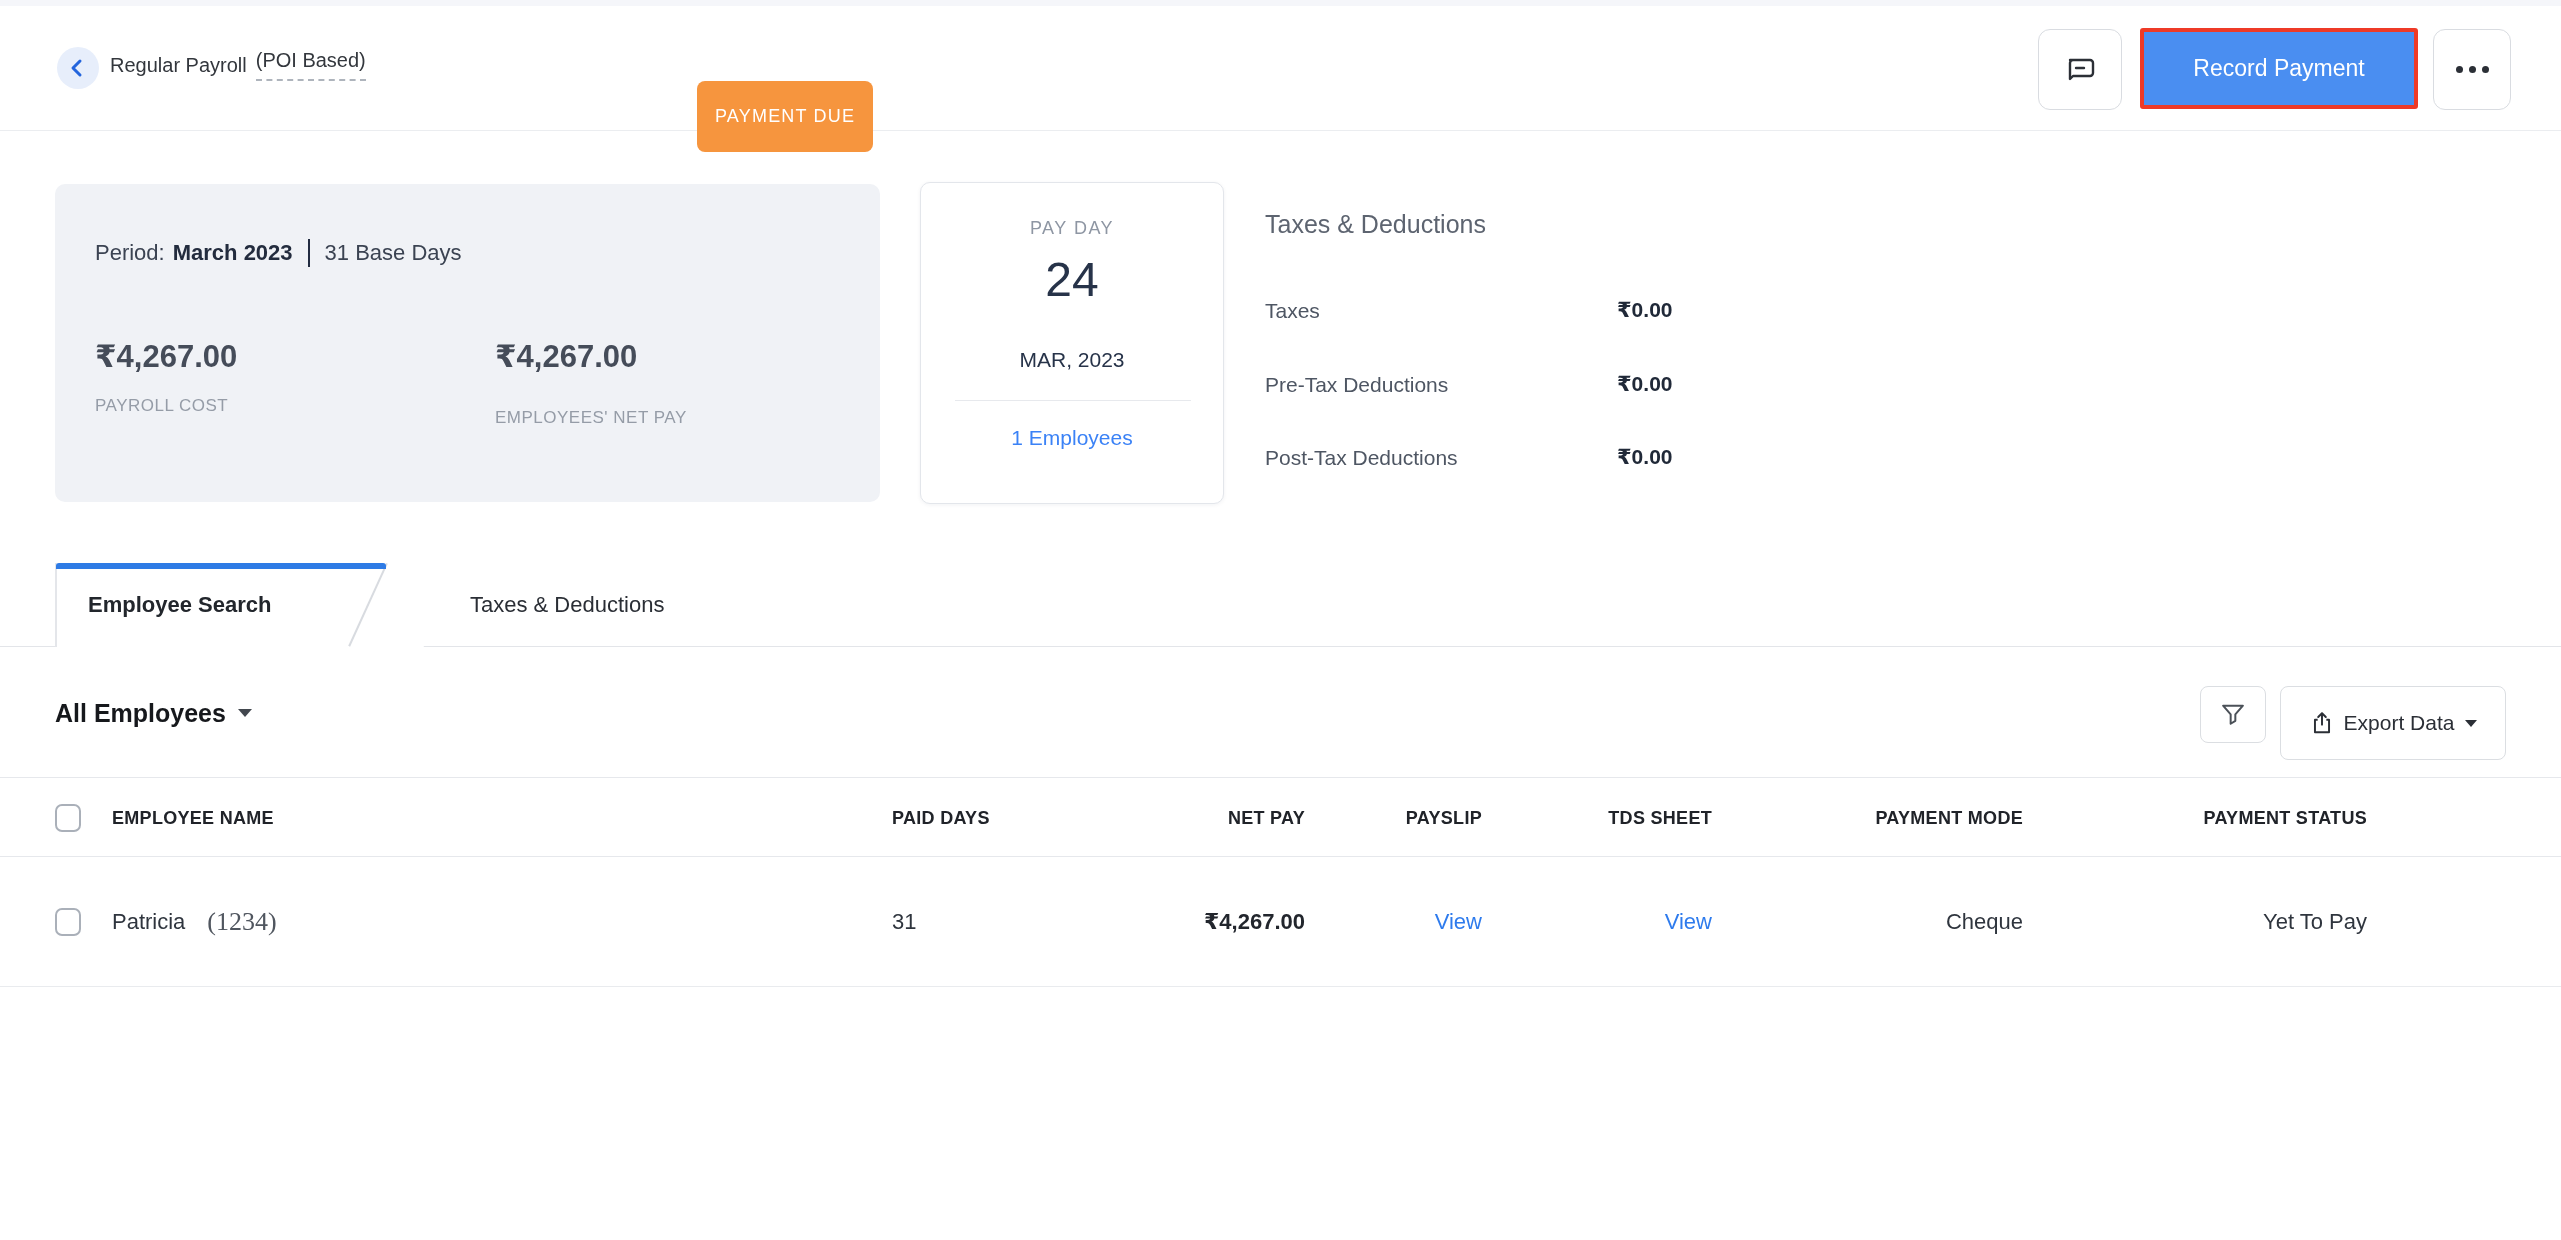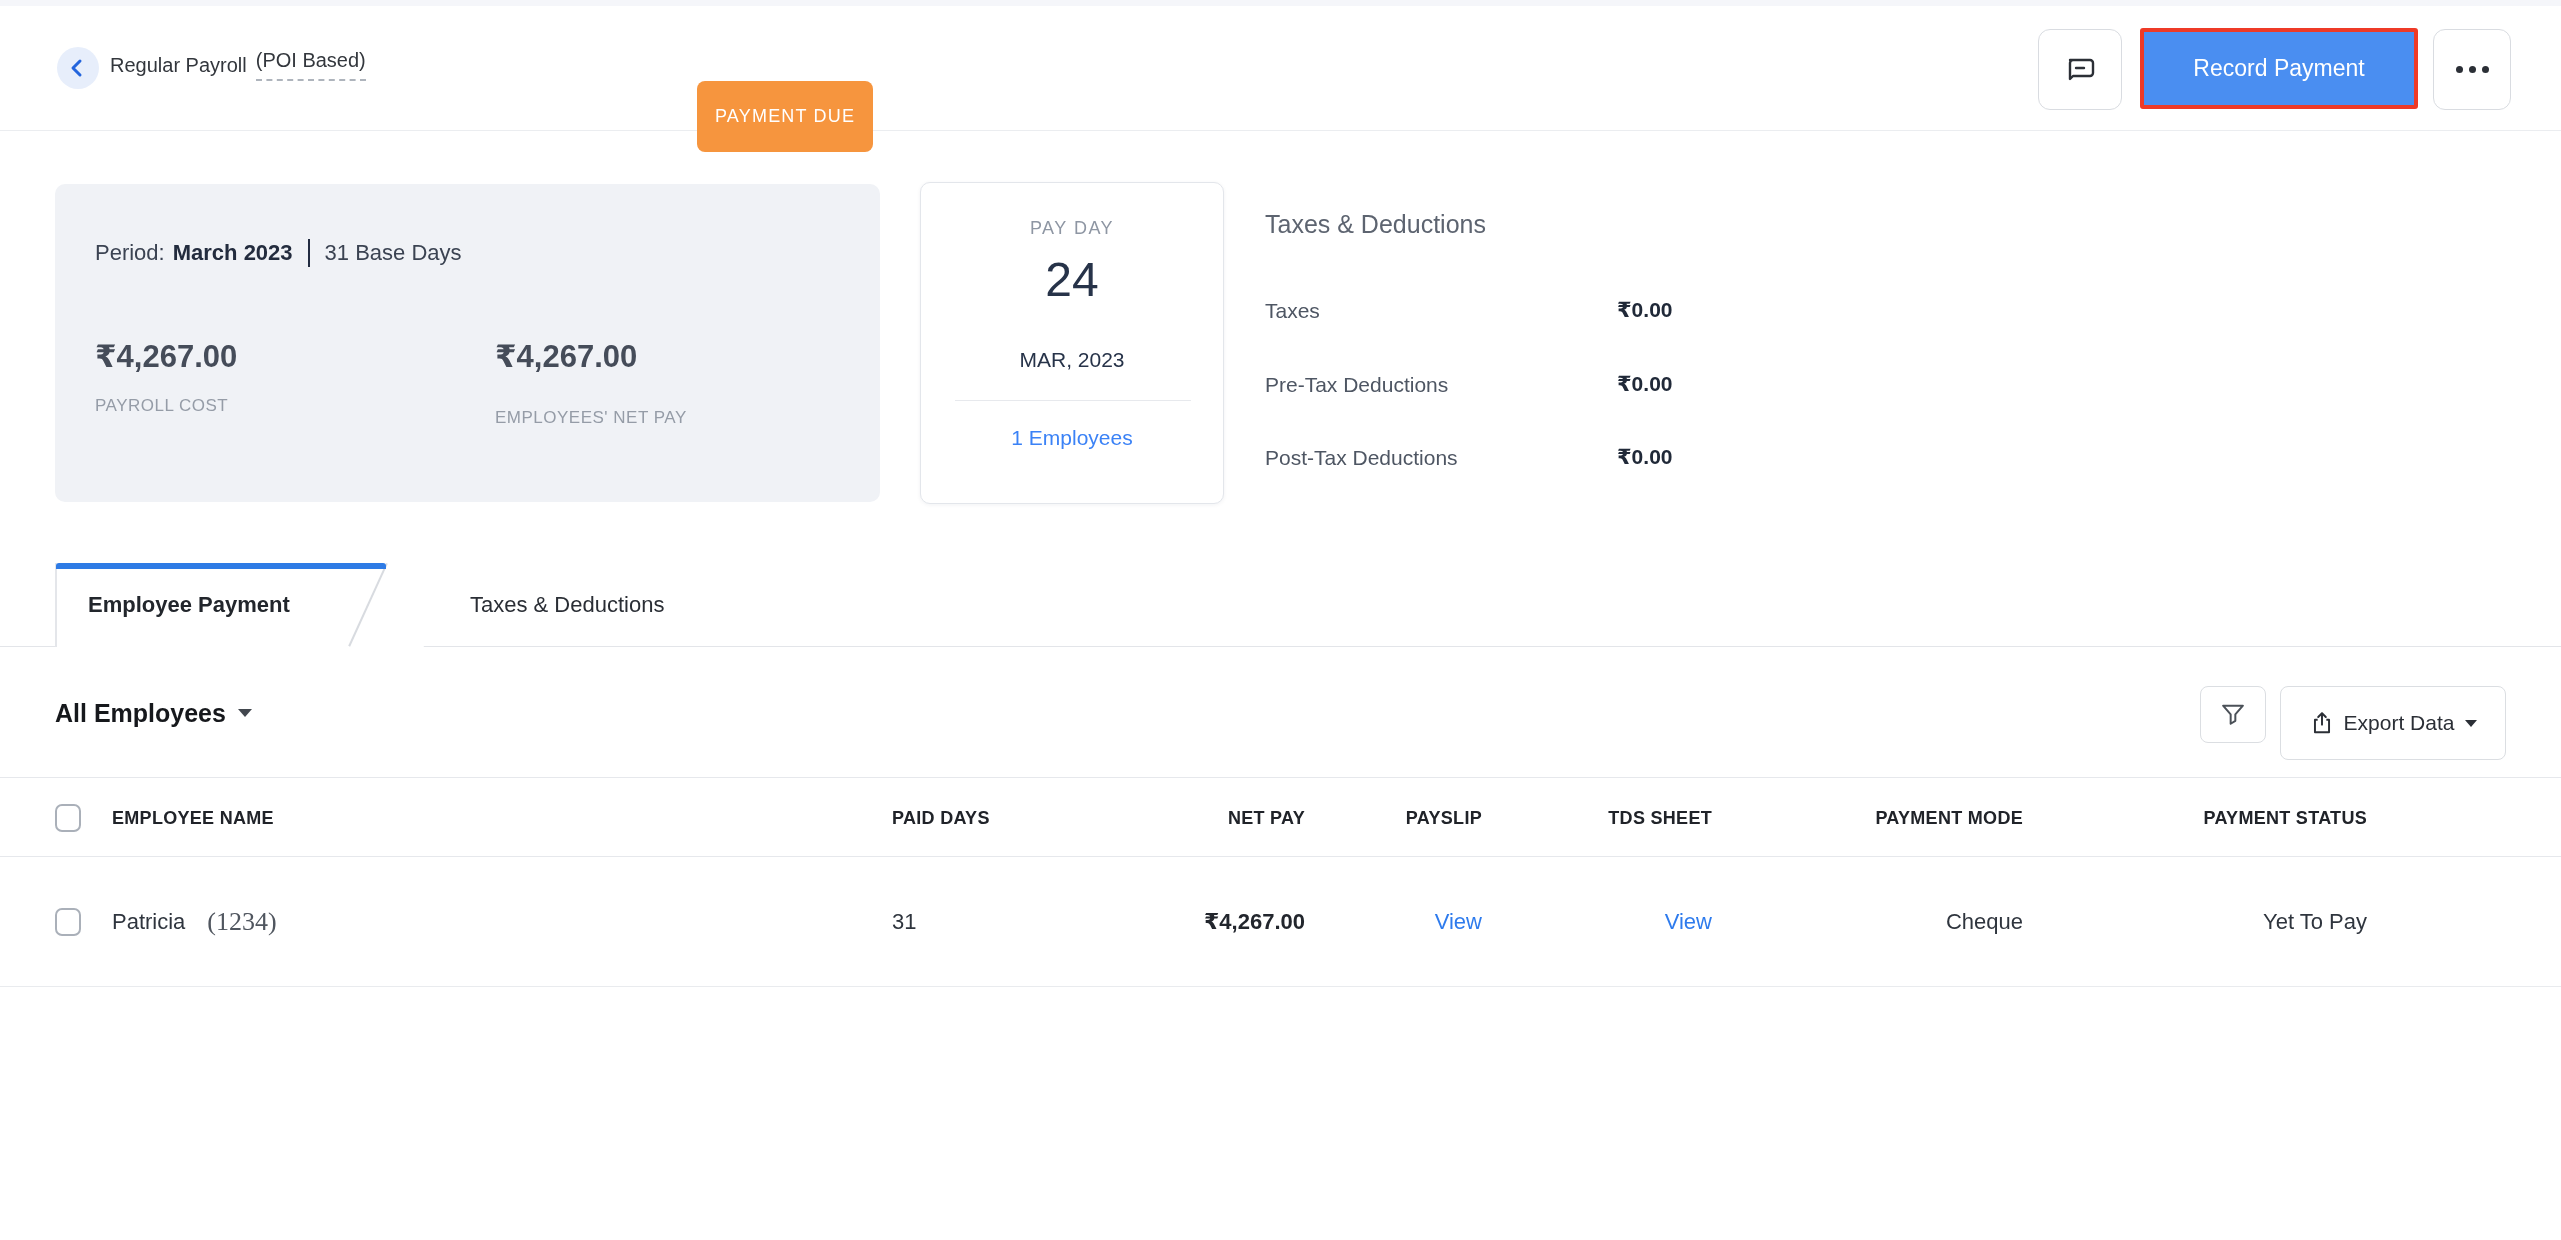--- a/index.html
+++ b/index.html
@@ -166,21 +166,21 @@
   <div class="abs tax-label tr1l">Pre-Tax Deductions</div>
   <div class="abs tax-value tr1v">₹0.00</div>
   <div class="abs tax-label tr2l">Post-Tax Deductions</div>
   <div class="abs tax-value tr2v">₹0.00</div>
 
   <div class="abs tabs-baseline"></div>
   <div class="abs tab-active-shape"></div>
   <div class="abs tab-left-border"></div>
   <div class="abs tab-slant"></div>
   <div class="abs tab-blue-bar"></div>
-  <div class="abs tab-active-label">Employee Payment</div>
+  <div class="abs tab-active-label">Employee Search</div>
   <div class="abs tab-inactive-label">Taxes &amp; Deductions</div>
 
   <div class="abs emp-filter">
     <span>All Employees</span>
     <span class="caret-down"></span>
   </div>
 
 
   <div class="abs filter-btn">
     <svg width="28" height="28" viewBox="0 0 24 24">

